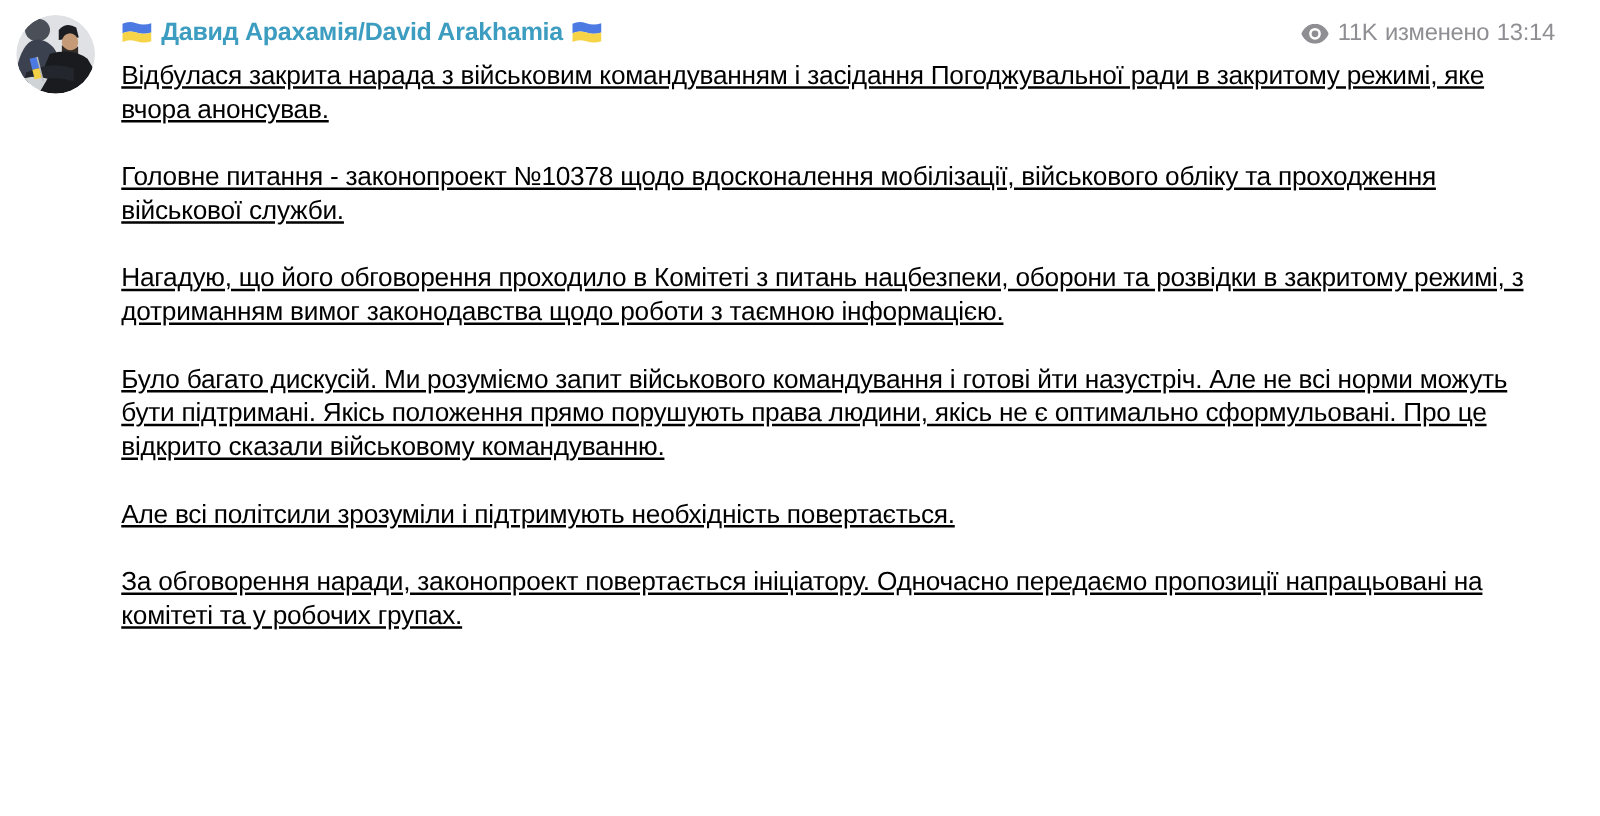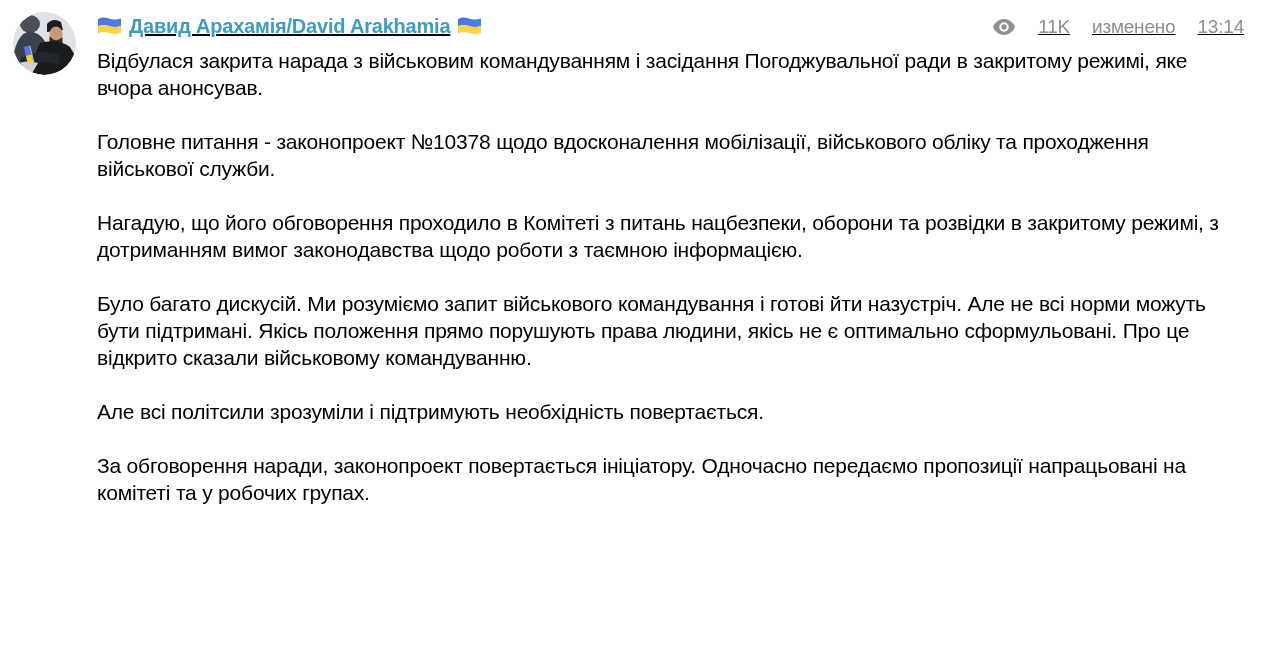--- a/index.html
+++ b/index.html
@@ -25,21 +25,20 @@
   .content {
     flex: 1 1 auto;
     margin-left: 21px;
     min-width: 0;
   }
   .header-row {
     display: flex;
     justify-content: space-between;
     align-items: center;
     height: 28px;
-    text-decoration: underline;
   }
   .name-wrap {
     display: flex;
     align-items: center;
     cursor: pointer;
   }
   .name-text {
     color: var(--name, #3c9dc0);
     font-size: 20px;
     font-weight: 600;
@@ -47,33 +46,34 @@
     margin: 0 7px;
     white-space: nowrap;
   }
   .flag { display: inline-flex; align-items: center; }
   .meta {
     display: flex;
     align-items: center;
     color: var(--meta, #8e8e93);
     font-size: 19px;
     letter-spacing: -0.2px;
-    gap: 22px;
+    gap: 6px;
     margin-top: 2px;
     white-space: nowrap;
     justify-content: space-between;
   }
   .eye { display: inline-flex; align-items: center; color: var(--meta, #8e8e93); margin-right: 1px; }
   .body { margin-top: 7px; }
   .body p {
     color: var(--text, #000000);
     font-size: 21px;
     line-height: 27px;
     letter-spacing: -0.2px;
     margin: 0 0 27px 0;
+    text-decoration: underline;
   }
   .body p:last-child { margin-bottom: 0; }
 </style>
 </head>
 <body>
 
 <div class="message">
 
   <div class="avatar">
     <svg width="63" height="63" viewBox="0 0 63 63">

